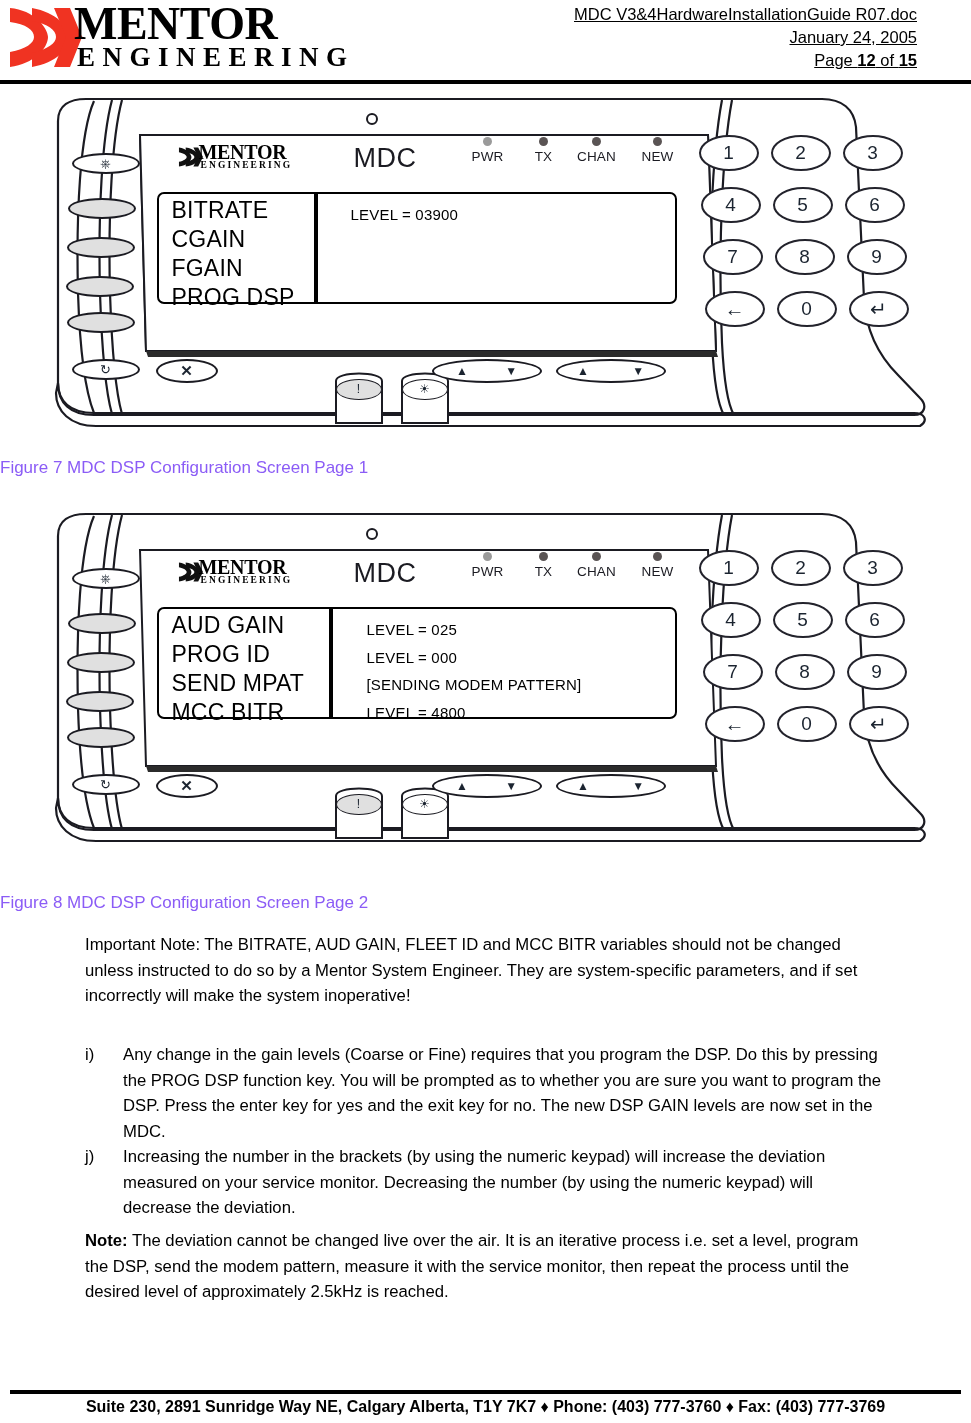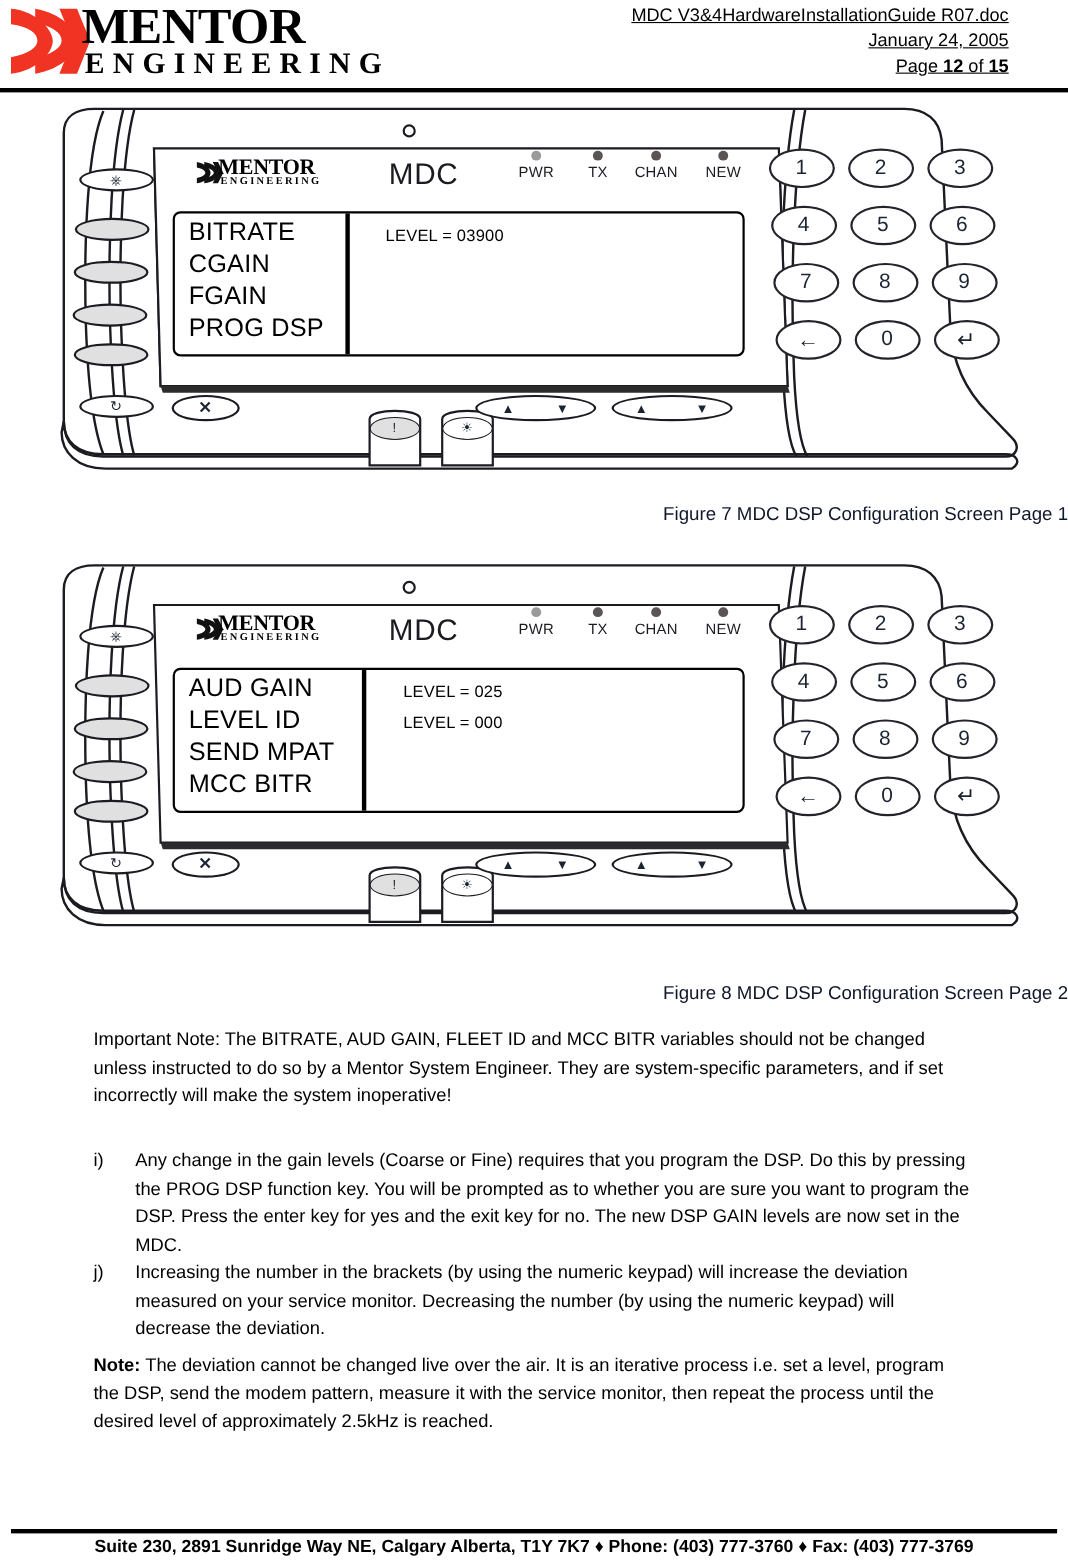--- a/index.html
+++ b/index.html
@@ -133,21 +133,21 @@
     font-size: 13.5px;
     text-align: center;
     color: #1b1b22;
     letter-spacing: 0.2px;
   }
 
   
   .lcd {
     position: absolute;
     left: 121px; top: 99px;
-    width: 520px; height: 132px;
+    width: 520px; height: 112px;
     border: 2px solid #000;
     border-radius: 7px;
     background: #fff;
     box-sizing: border-box;
   }
   .lcd-divider {
     position: absolute;
     left: 155px; top: 0;
     width: 4px; height: 100%;
     background: #000;
@@ -246,23 +246,23 @@
     text-align: center;
     line-height: 18px;
     font-size: 12px;
     color: #1b2430;
   }
 
   
   .fig-caption {
     position: absolute;
     left: 0; width: 971px;
-    text-align: right;
+    text-align: left;
     font-size: 17px;
-    color: #0f172a;
+    color: #8b5cf6;
   }
 
   
   .body-text {
     position: absolute;
     left: 85px;
     width: 790px;
     font-size: 16.7px;
     line-height: 25.5px;
     color: #000;
@@ -506,27 +506,29 @@
       </div>
       <div class="led-group" style="left:596px;width:52px">
         <div class="led-dot" style="background:#5a5454"></div>
         <div class="led-lbl">NEW</div>
       </div>
 
       <div class="lcd">
         <div class="lcd-divider" style="left:170px"></div>
         <div class="lcd-left" style="width:162px">
           <div>AUD GAIN</div>
-          <div>LEVEL ID</div>
+          <div>PROG ID</div>
           <div>SEND MPAT</div>
           <div>MCC BITR</div>
         </div>
         <div class="lcd-right" style="left:208px">
           <div>LEVEL = 025</div>
           <div>LEVEL = 000</div>
+          <div>[SENDING MODEM PATTERN]</div>
+          <div>LEVEL = 4800</div>
         </div>
       </div>
 
       <div class="softkey clear" style="left:36px;top:60px">⎈</div>
       <div class="softkey" style="left:32px;top:105px"></div>
       <div class="softkey" style="left:31px;top:144px"></div>
       <div class="softkey" style="left:30px;top:183px"></div>
       <div class="softkey" style="left:31px;top:219px"></div>
       <div class="softkey clear" style="left:36px;top:266px">↻</div>
 

